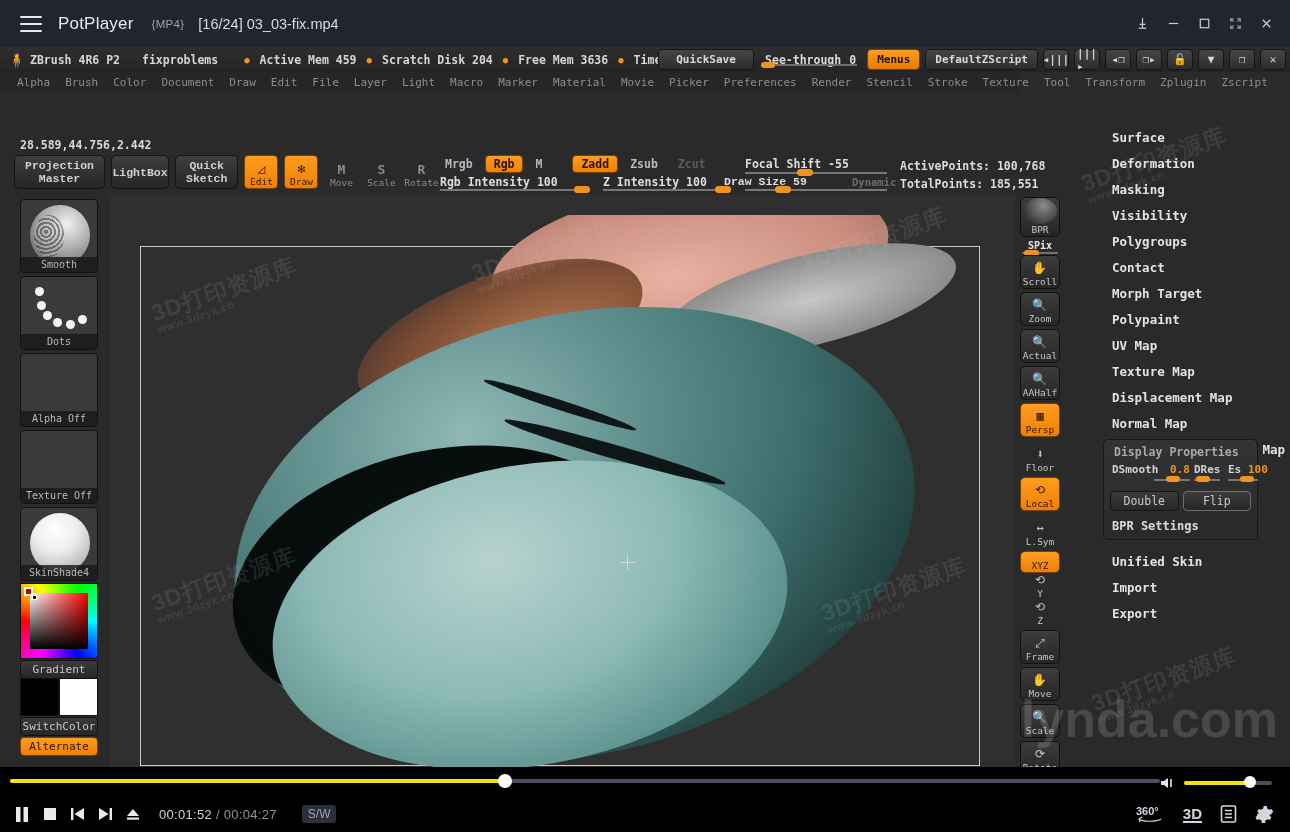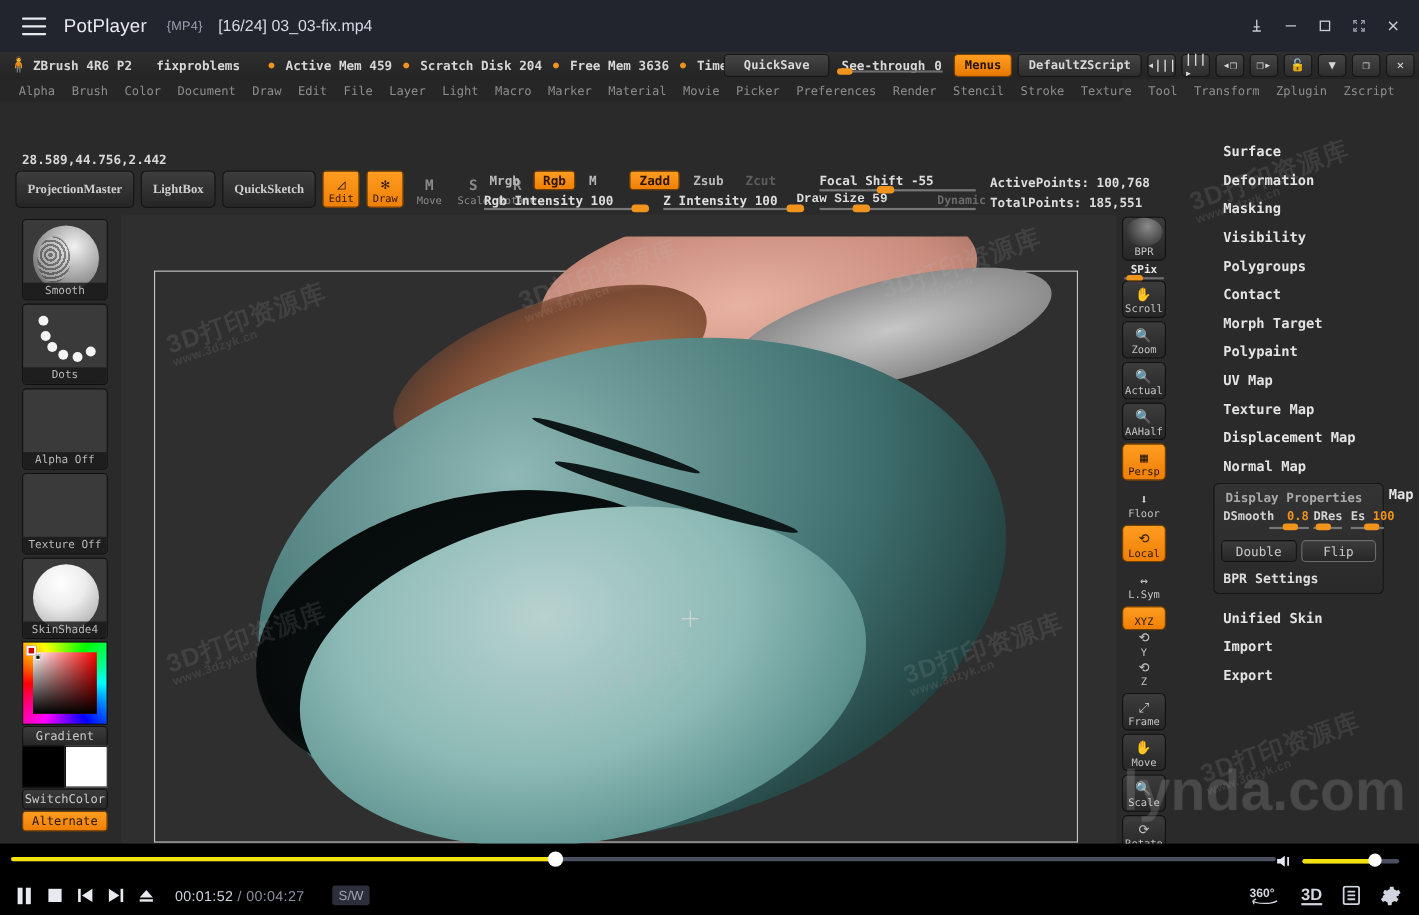--- a/index.html
+++ b/index.html
@@ -73,22 +73,22 @@
     font-family: "DejaVu Sans Mono", monospace; font-size: 11.5px;
     font-weight: bold; color: #d8d8d8;
   }
 
   .zb-toolrow {
     position: absolute; left: 14px; top: 105px; height: 40px;
     display: flex; align-items: center; gap: 6px;
   }
   .tool-lg {
     background: linear-gradient(#3d3d3d,#262626); border: 1px solid #141414; border-radius: 5px;
-    color: #cfcfcf; font-family: Liberation Serif, serif; font-size: 11.5px; font-weight: bold;
-    height: 34px; padding: 0 10px; display: flex; flex-direction: row; align-items: center;
+    color: #cfcfcf; font-family: Liberation Mono, monospace; font-size: 11.5px; font-weight: bold;
+    height: 34px; padding: 0 10px; display: flex; flex-direction: column; align-items: center;
     justify-content: center; line-height: 13px; cursor: pointer; text-align: center;
   }
   .tool-sq {
     width: 34px; height: 34px; border-radius: 4px; display: flex; flex-direction: column;
     align-items: center; justify-content: flex-end; padding-bottom: 1px;
     font-family: "DejaVu Sans Mono", monospace; font-size: 9.5px; color: #cfcfcf; cursor: pointer;
     background: linear-gradient(#3d3d3d,#262626); border: 1px solid #141414;
   }
   .tool-sq.on { background: linear-gradient(#ff9d20,#ef7f05); color: #301800; border-color: #7a4100; }
   .tool-sq .glyph { font-size: 13px; line-height: 14px; font-weight: bold; }
@@ -408,21 +408,21 @@
       <span>Zscript</span>
     </div>
 
     <div class="zb-coords">28.589,44.756,2.442</div>
 
     <div class="zb-toolrow">
       <div class="tool-lg">
         <span>Projection</span>
         <span>Master</span>
       </div>
-      <div class="tool-lg" style="width:68px">LightBox</div>
+      <div class="tool-lg" style="width:58px">LightBox</div>
       <div class="tool-lg">
         <span>Quick</span>
         <span>Sketch</span>
       </div>
       <div class="tool-sq on">
         <span class="glyph">◿</span>
         <span>Edit</span>
       </div>
       <div class="tool-sq on">
         <span class="glyph">✻</span>

